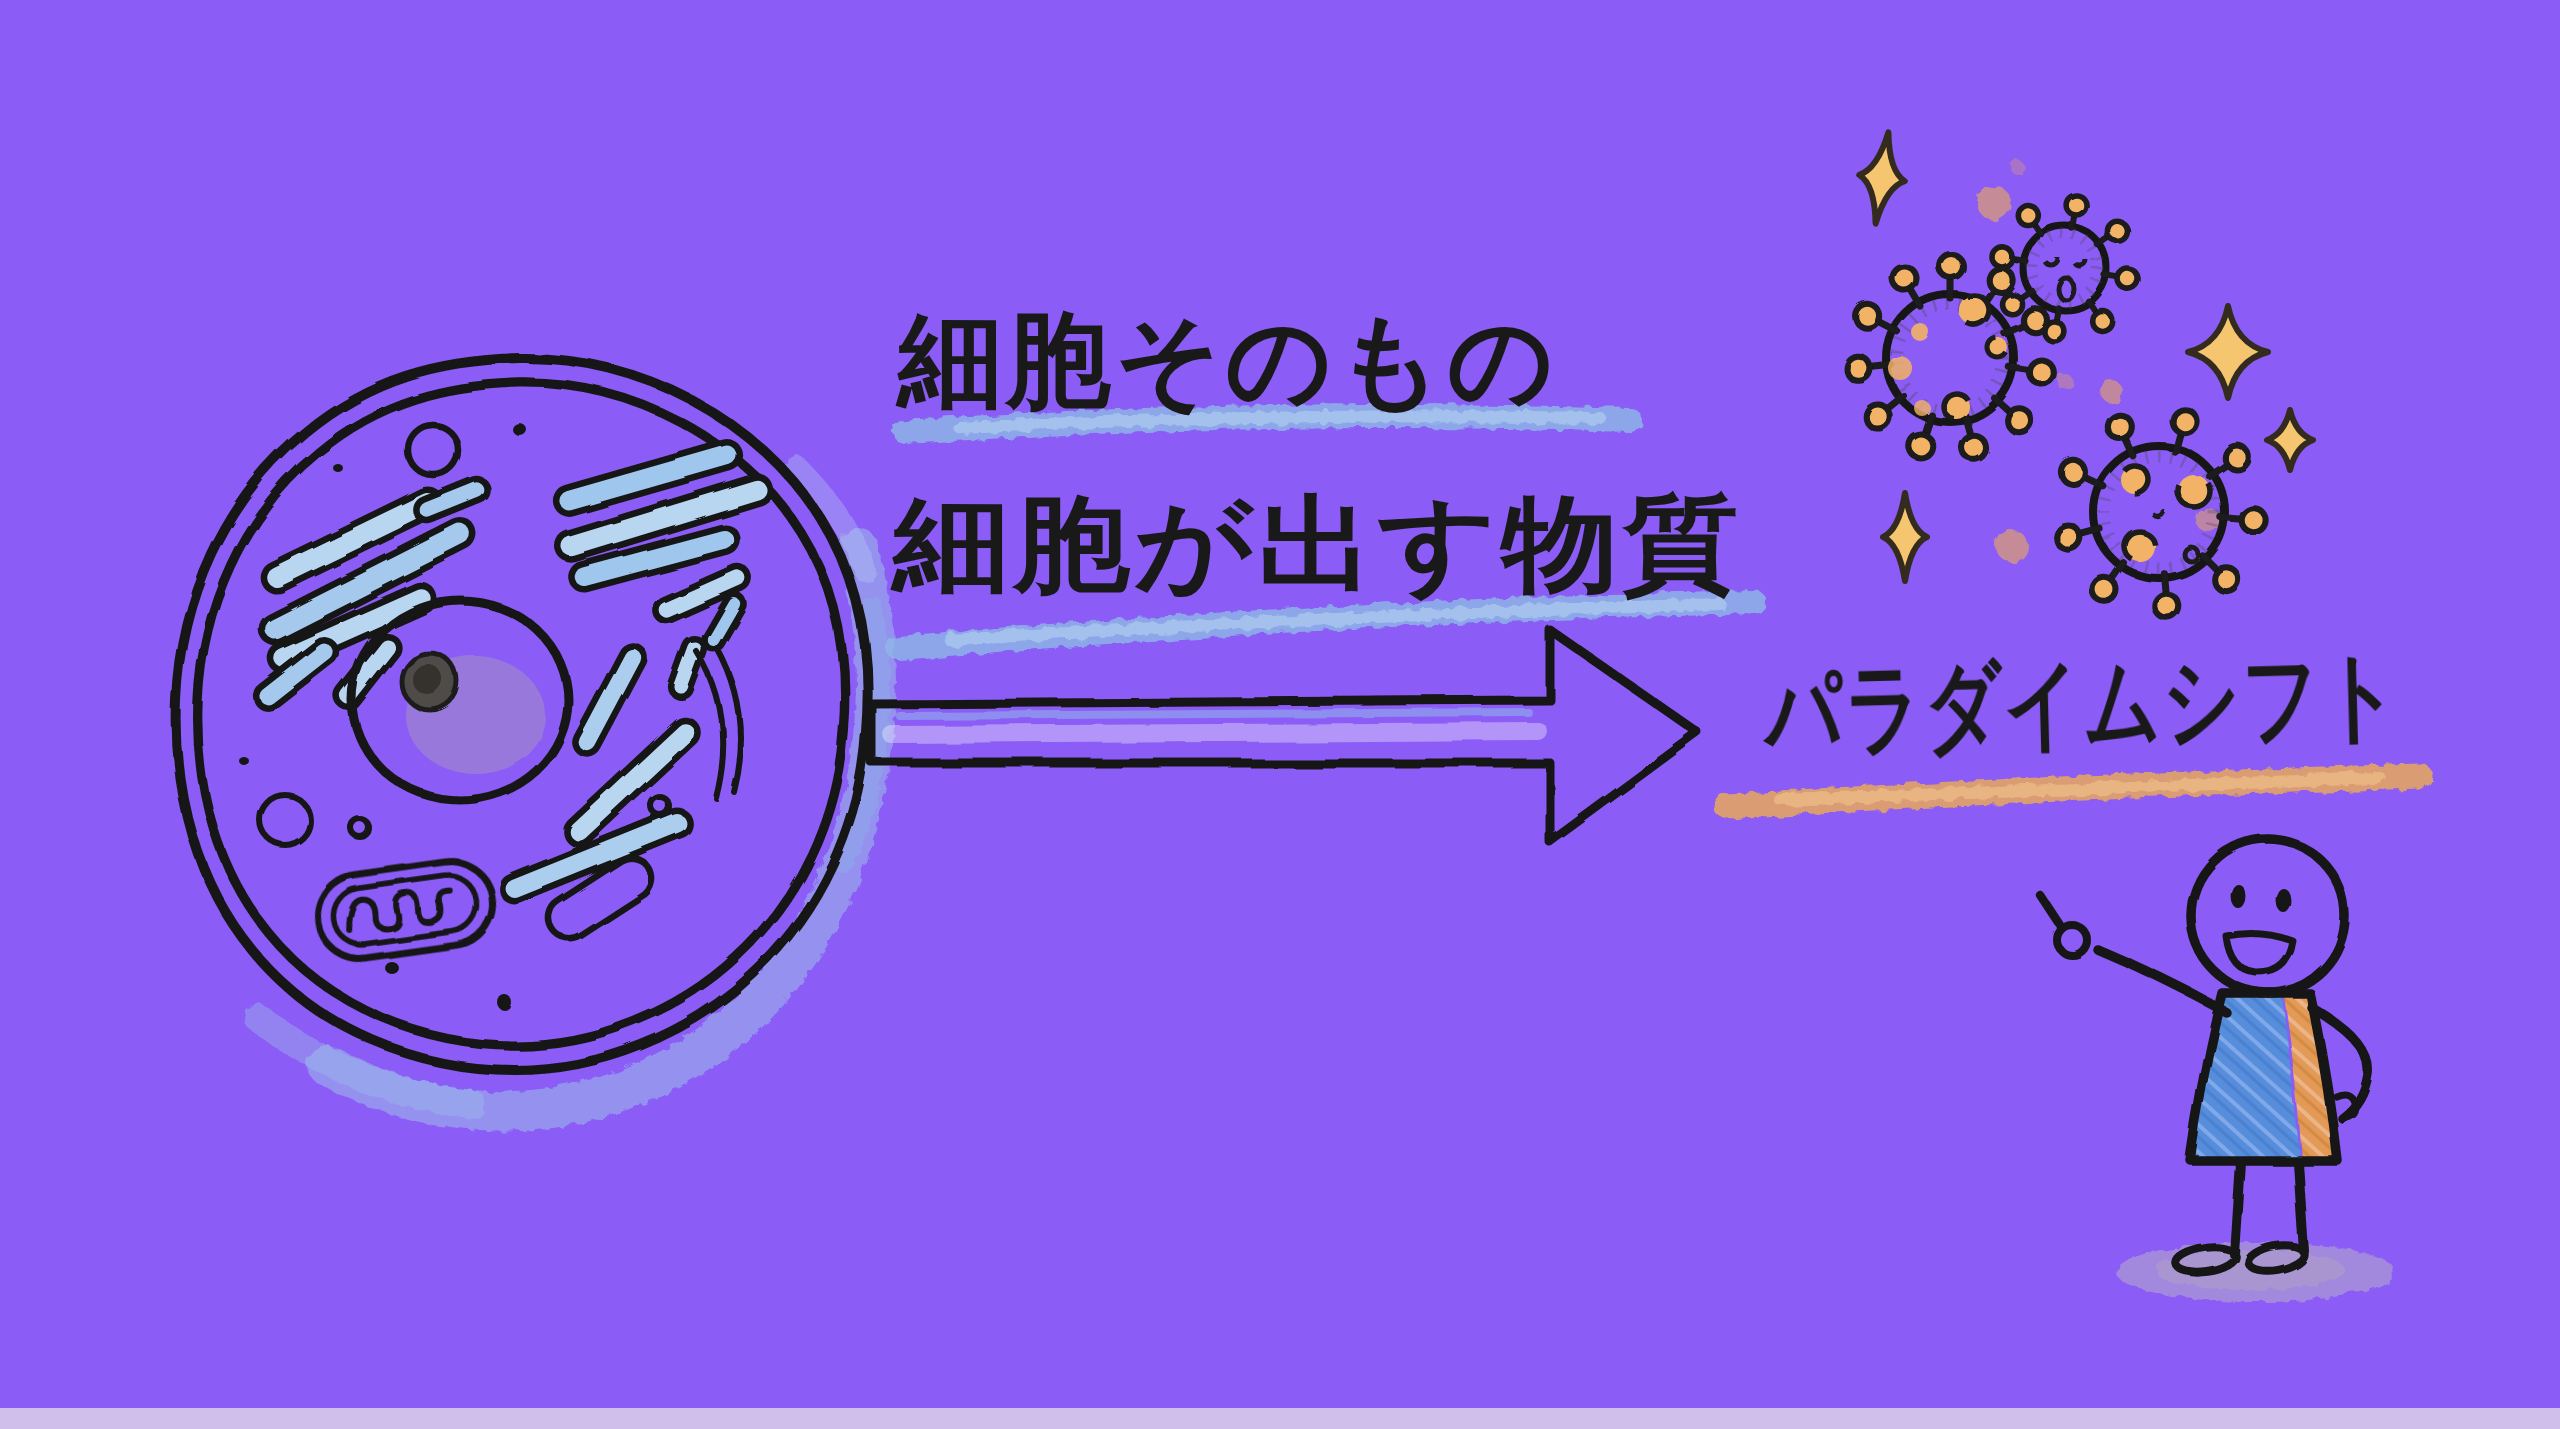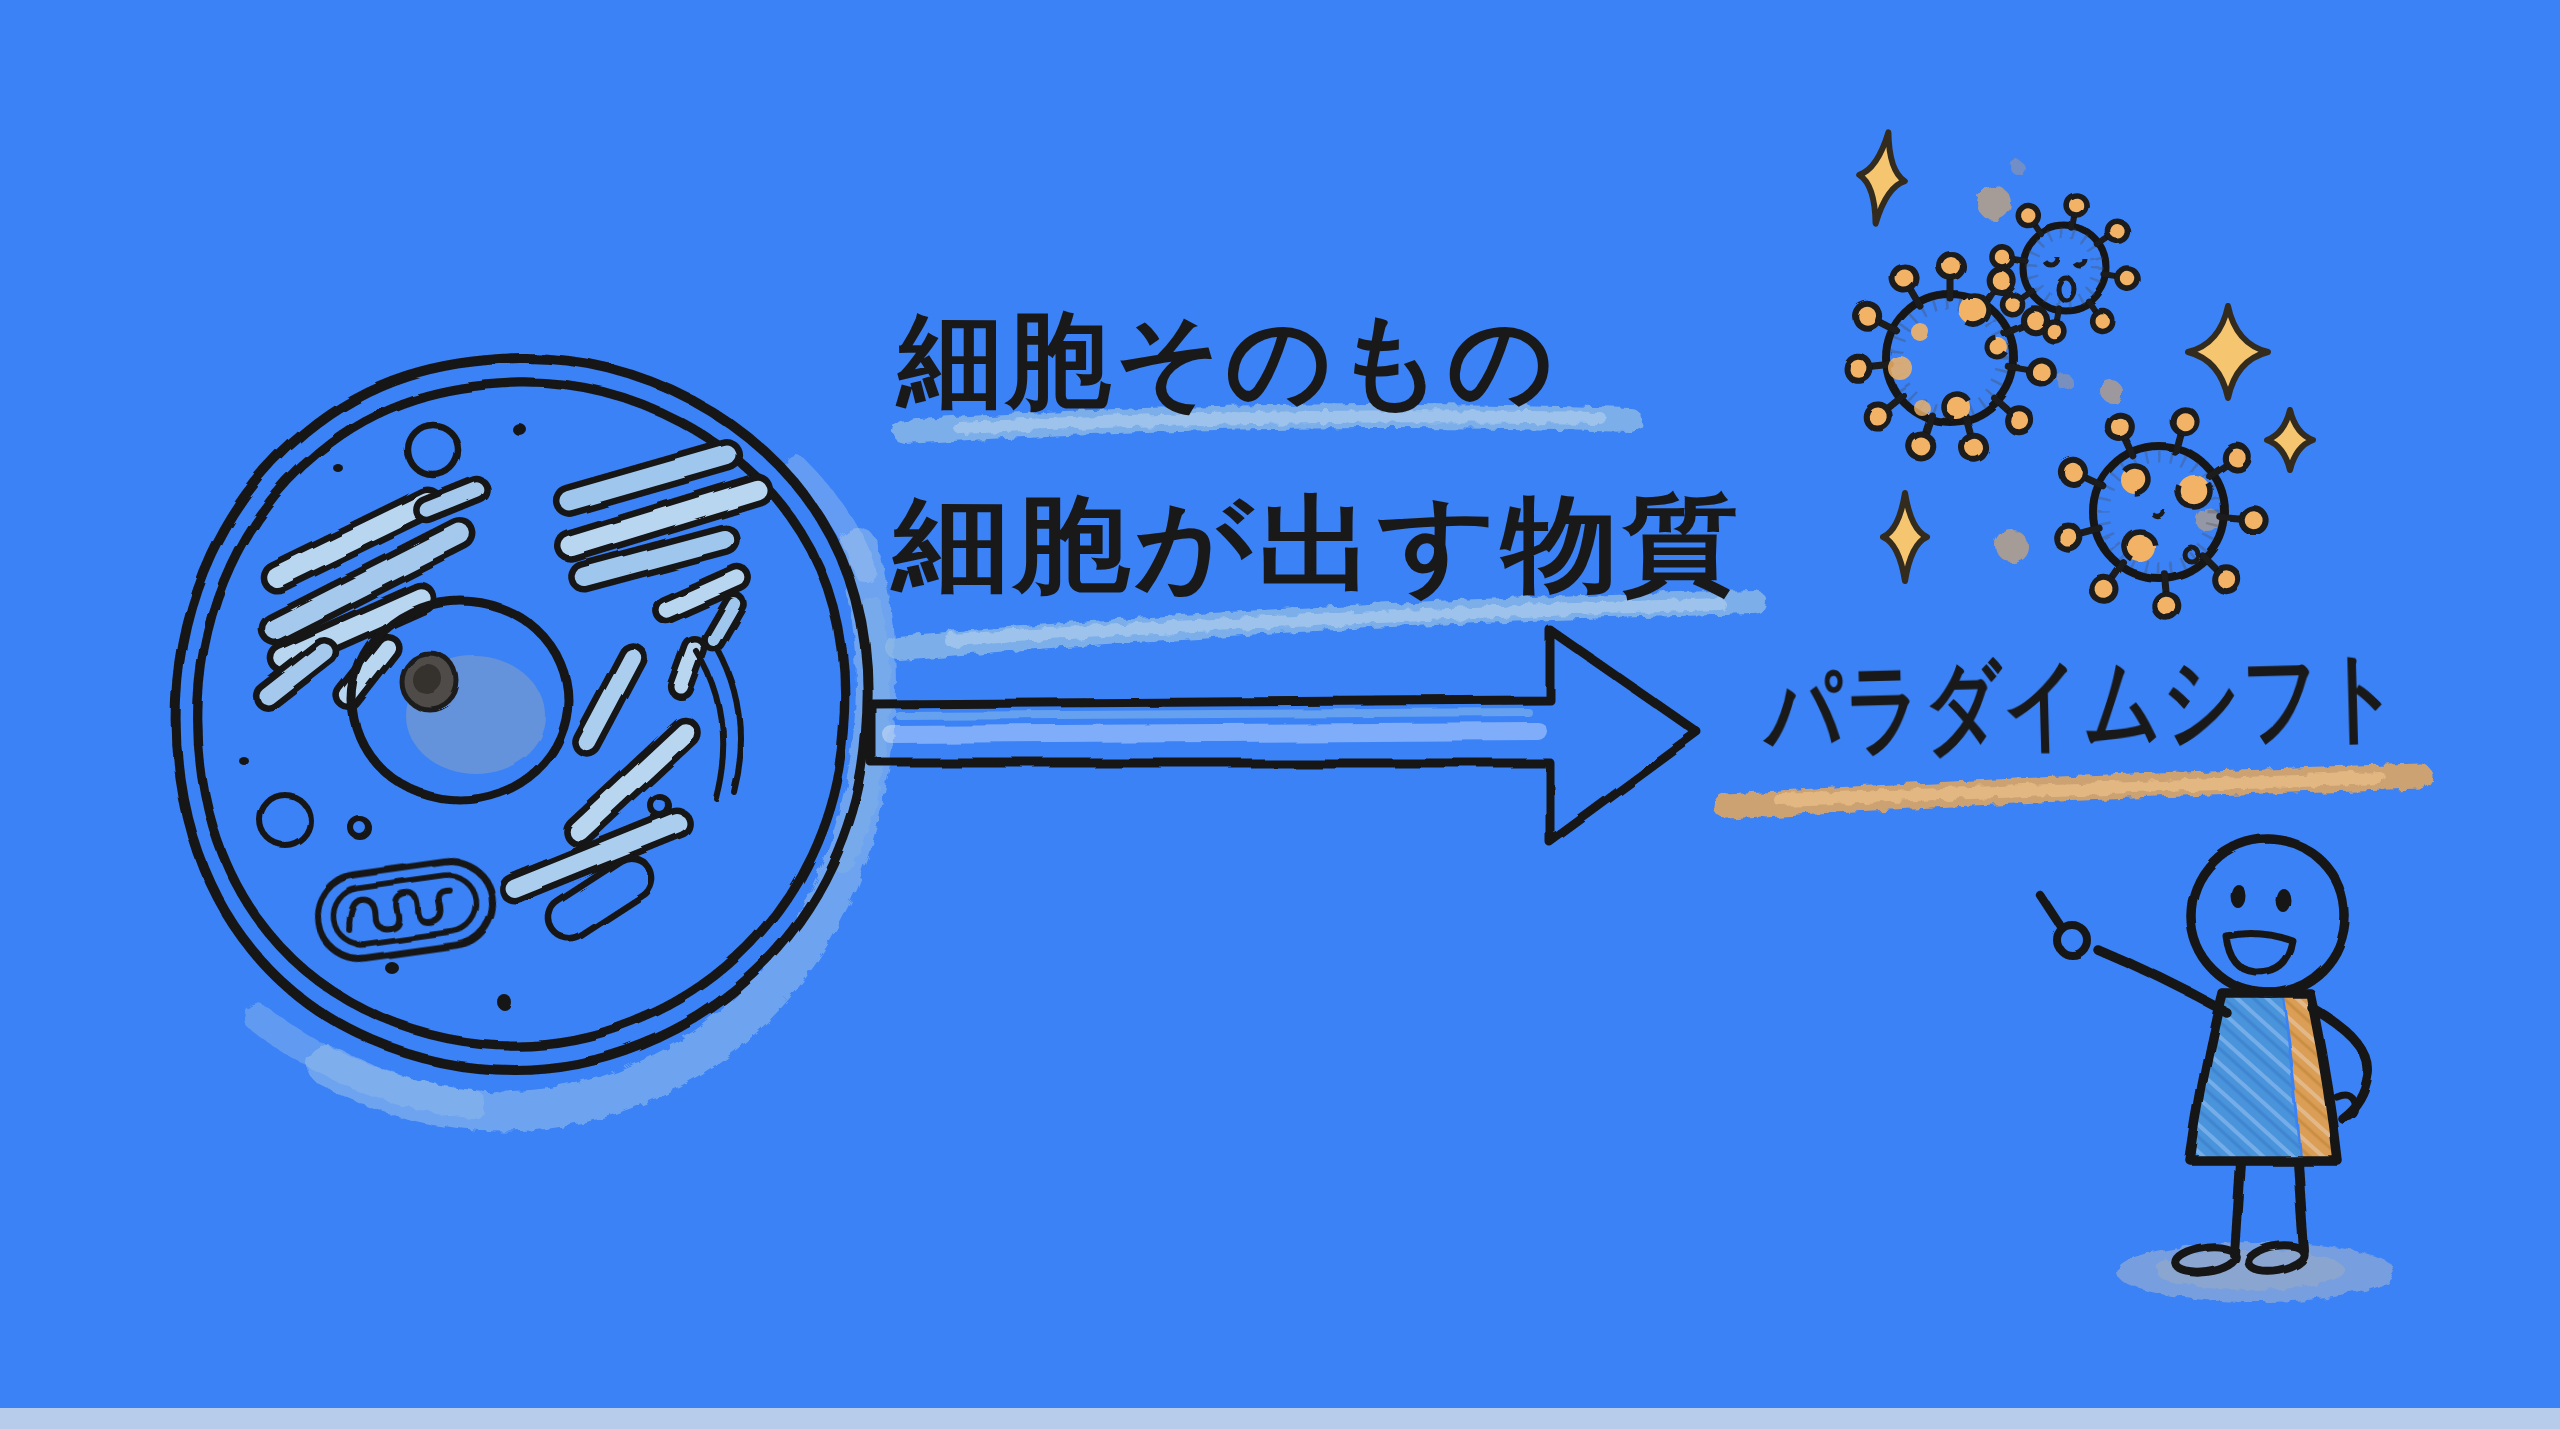--- a/index.html
+++ b/index.html
@@ -1,16 +1,16 @@
 <!DOCTYPE html>
 <html lang="ja"><head>
 <meta charset="utf-8">
 <style>
   html,body{margin:0;padding:0;background:#ffffff;}
-  .canvas{position:relative;width:2560px;height:1429px;background:#3b82f6;overflow:hidden;
+  .canvas{position:relative;width:2560px;height:1429px;background:#8b5cf6;overflow:hidden;
           font-family:"DejaVu Sans",sans-serif;}
   svg{display:block;width:100%;height:100%;}
   .ink{stroke:#161616;fill:none;stroke-linecap:round;stroke-linejoin:round;}
   text{font-family:"DejaVu Sans",sans-serif;font-weight:700;fill:#191919;}
 </style>
 </head>
 <body>
 
 <div class="canvas">
 <svg viewBox="0 0 2560 1429" xmlns="http://www.w3.org/2000/svg">

